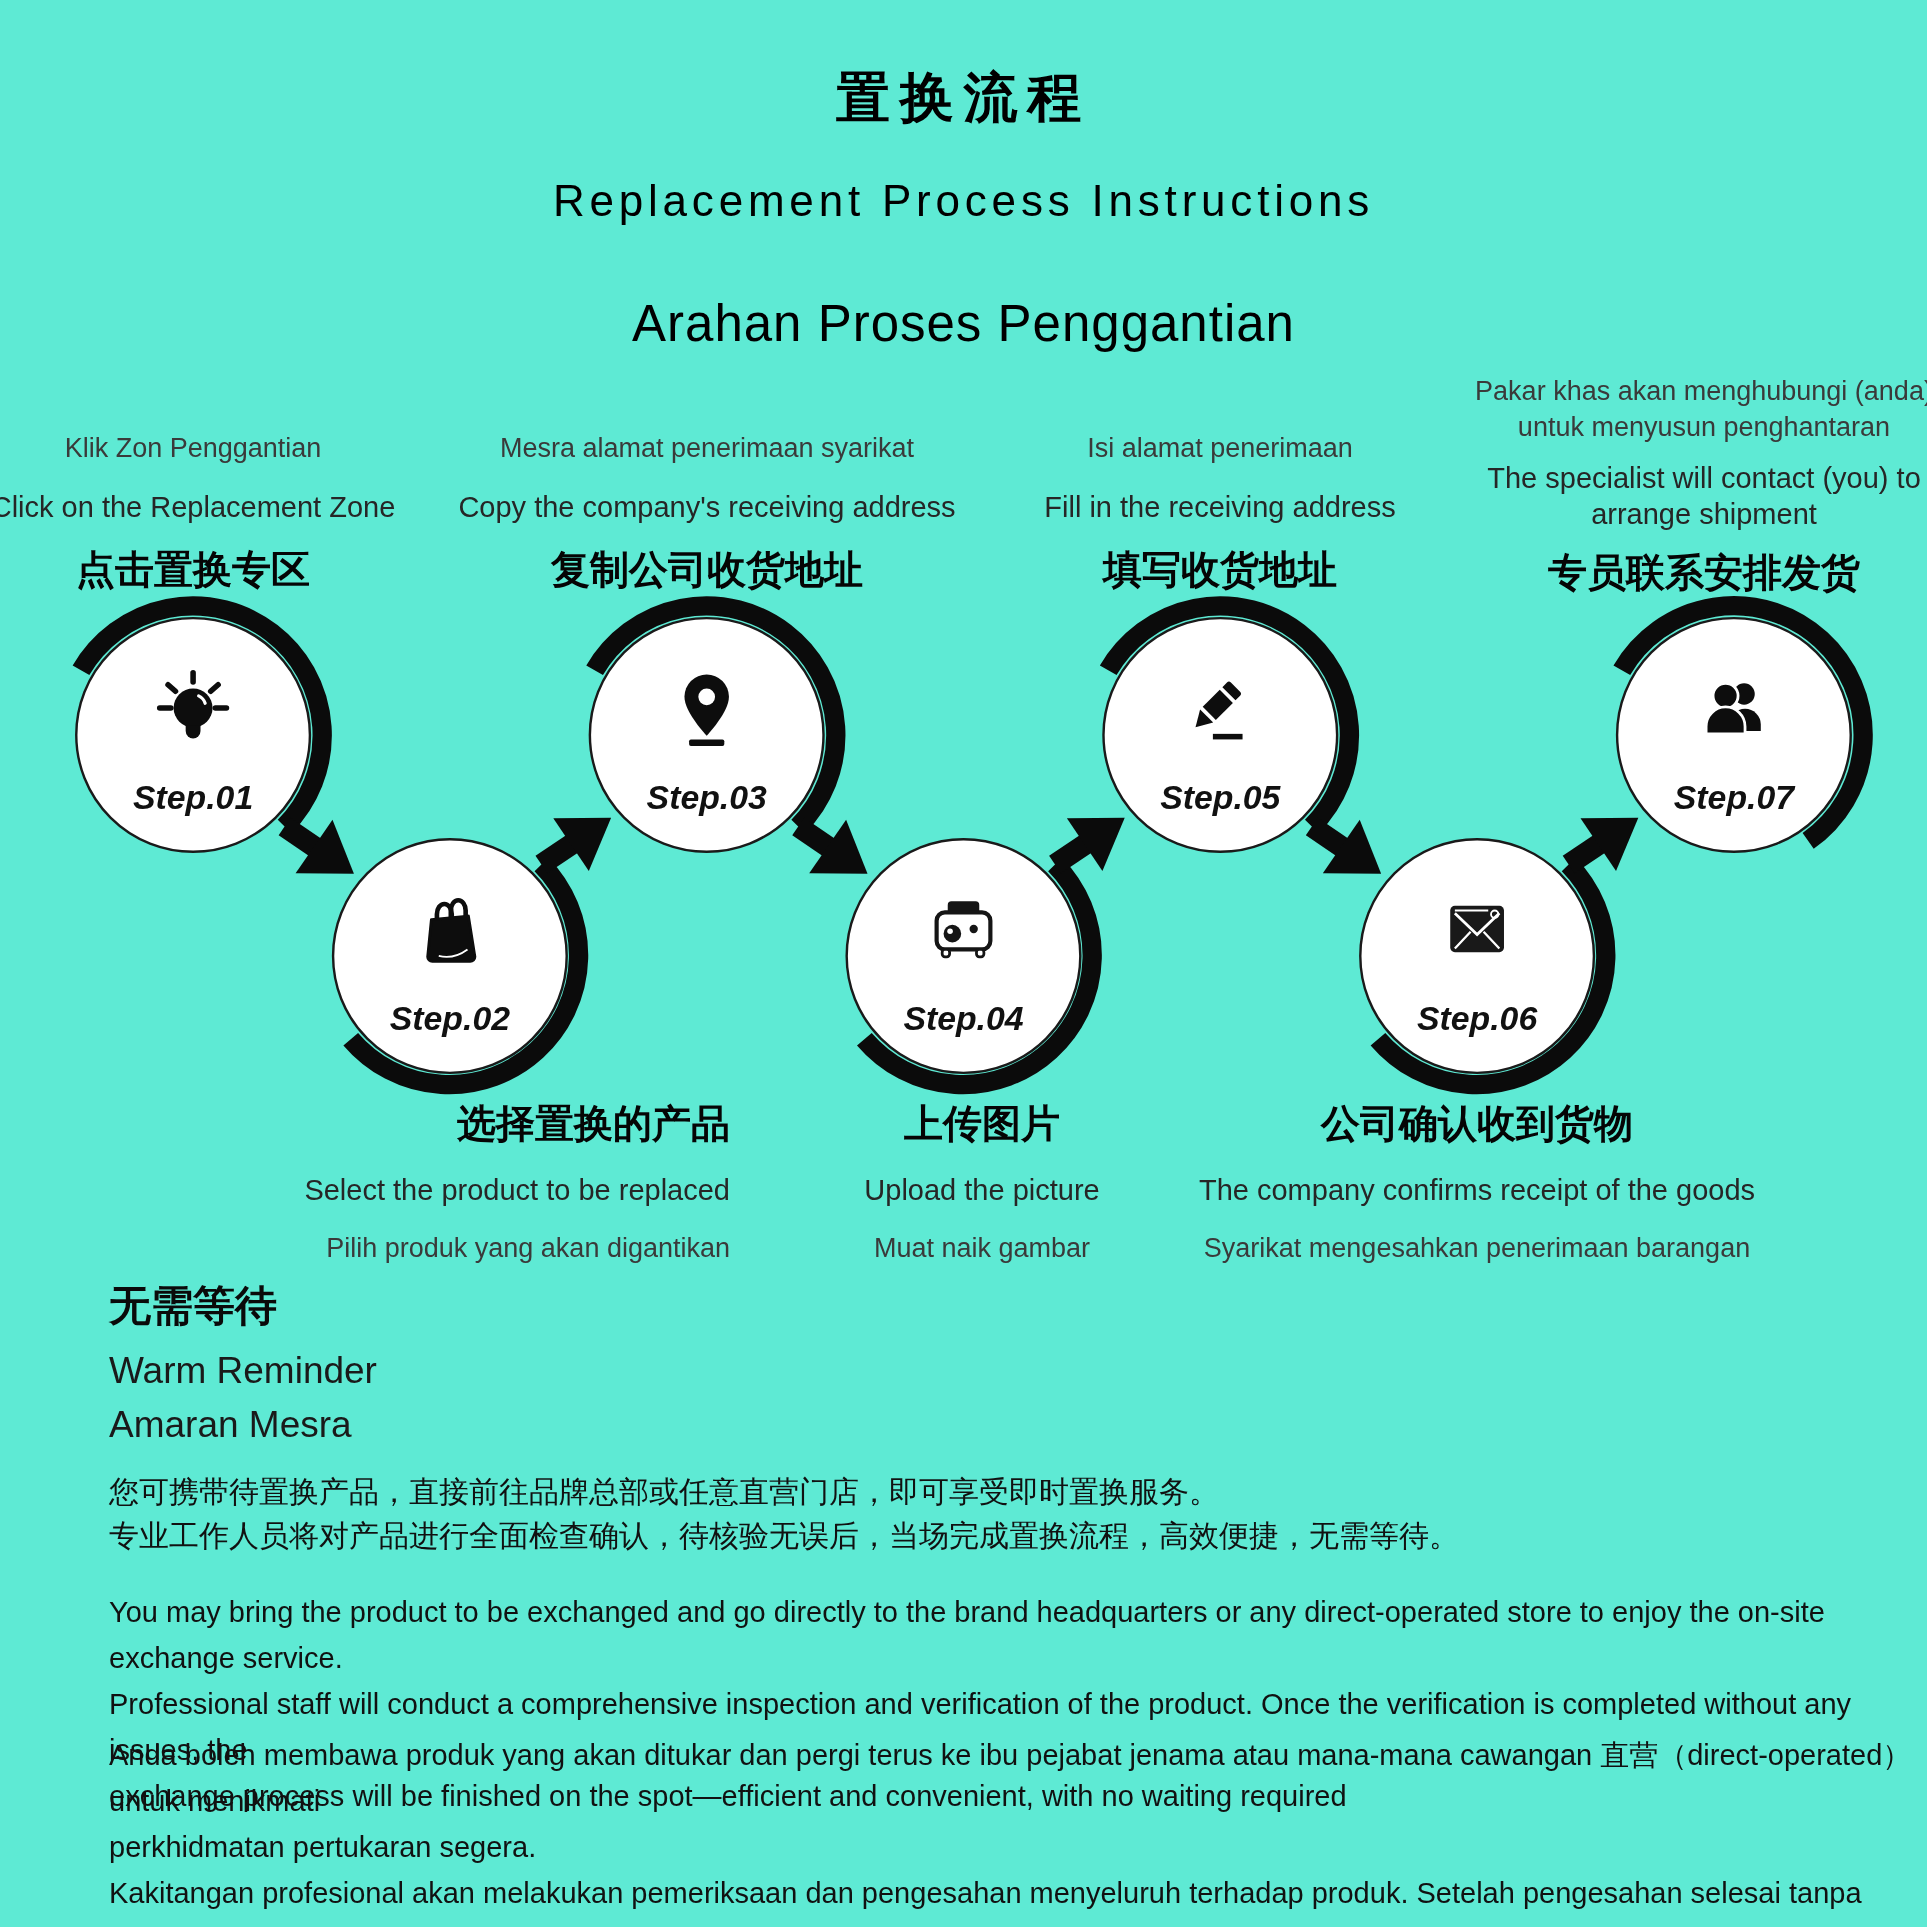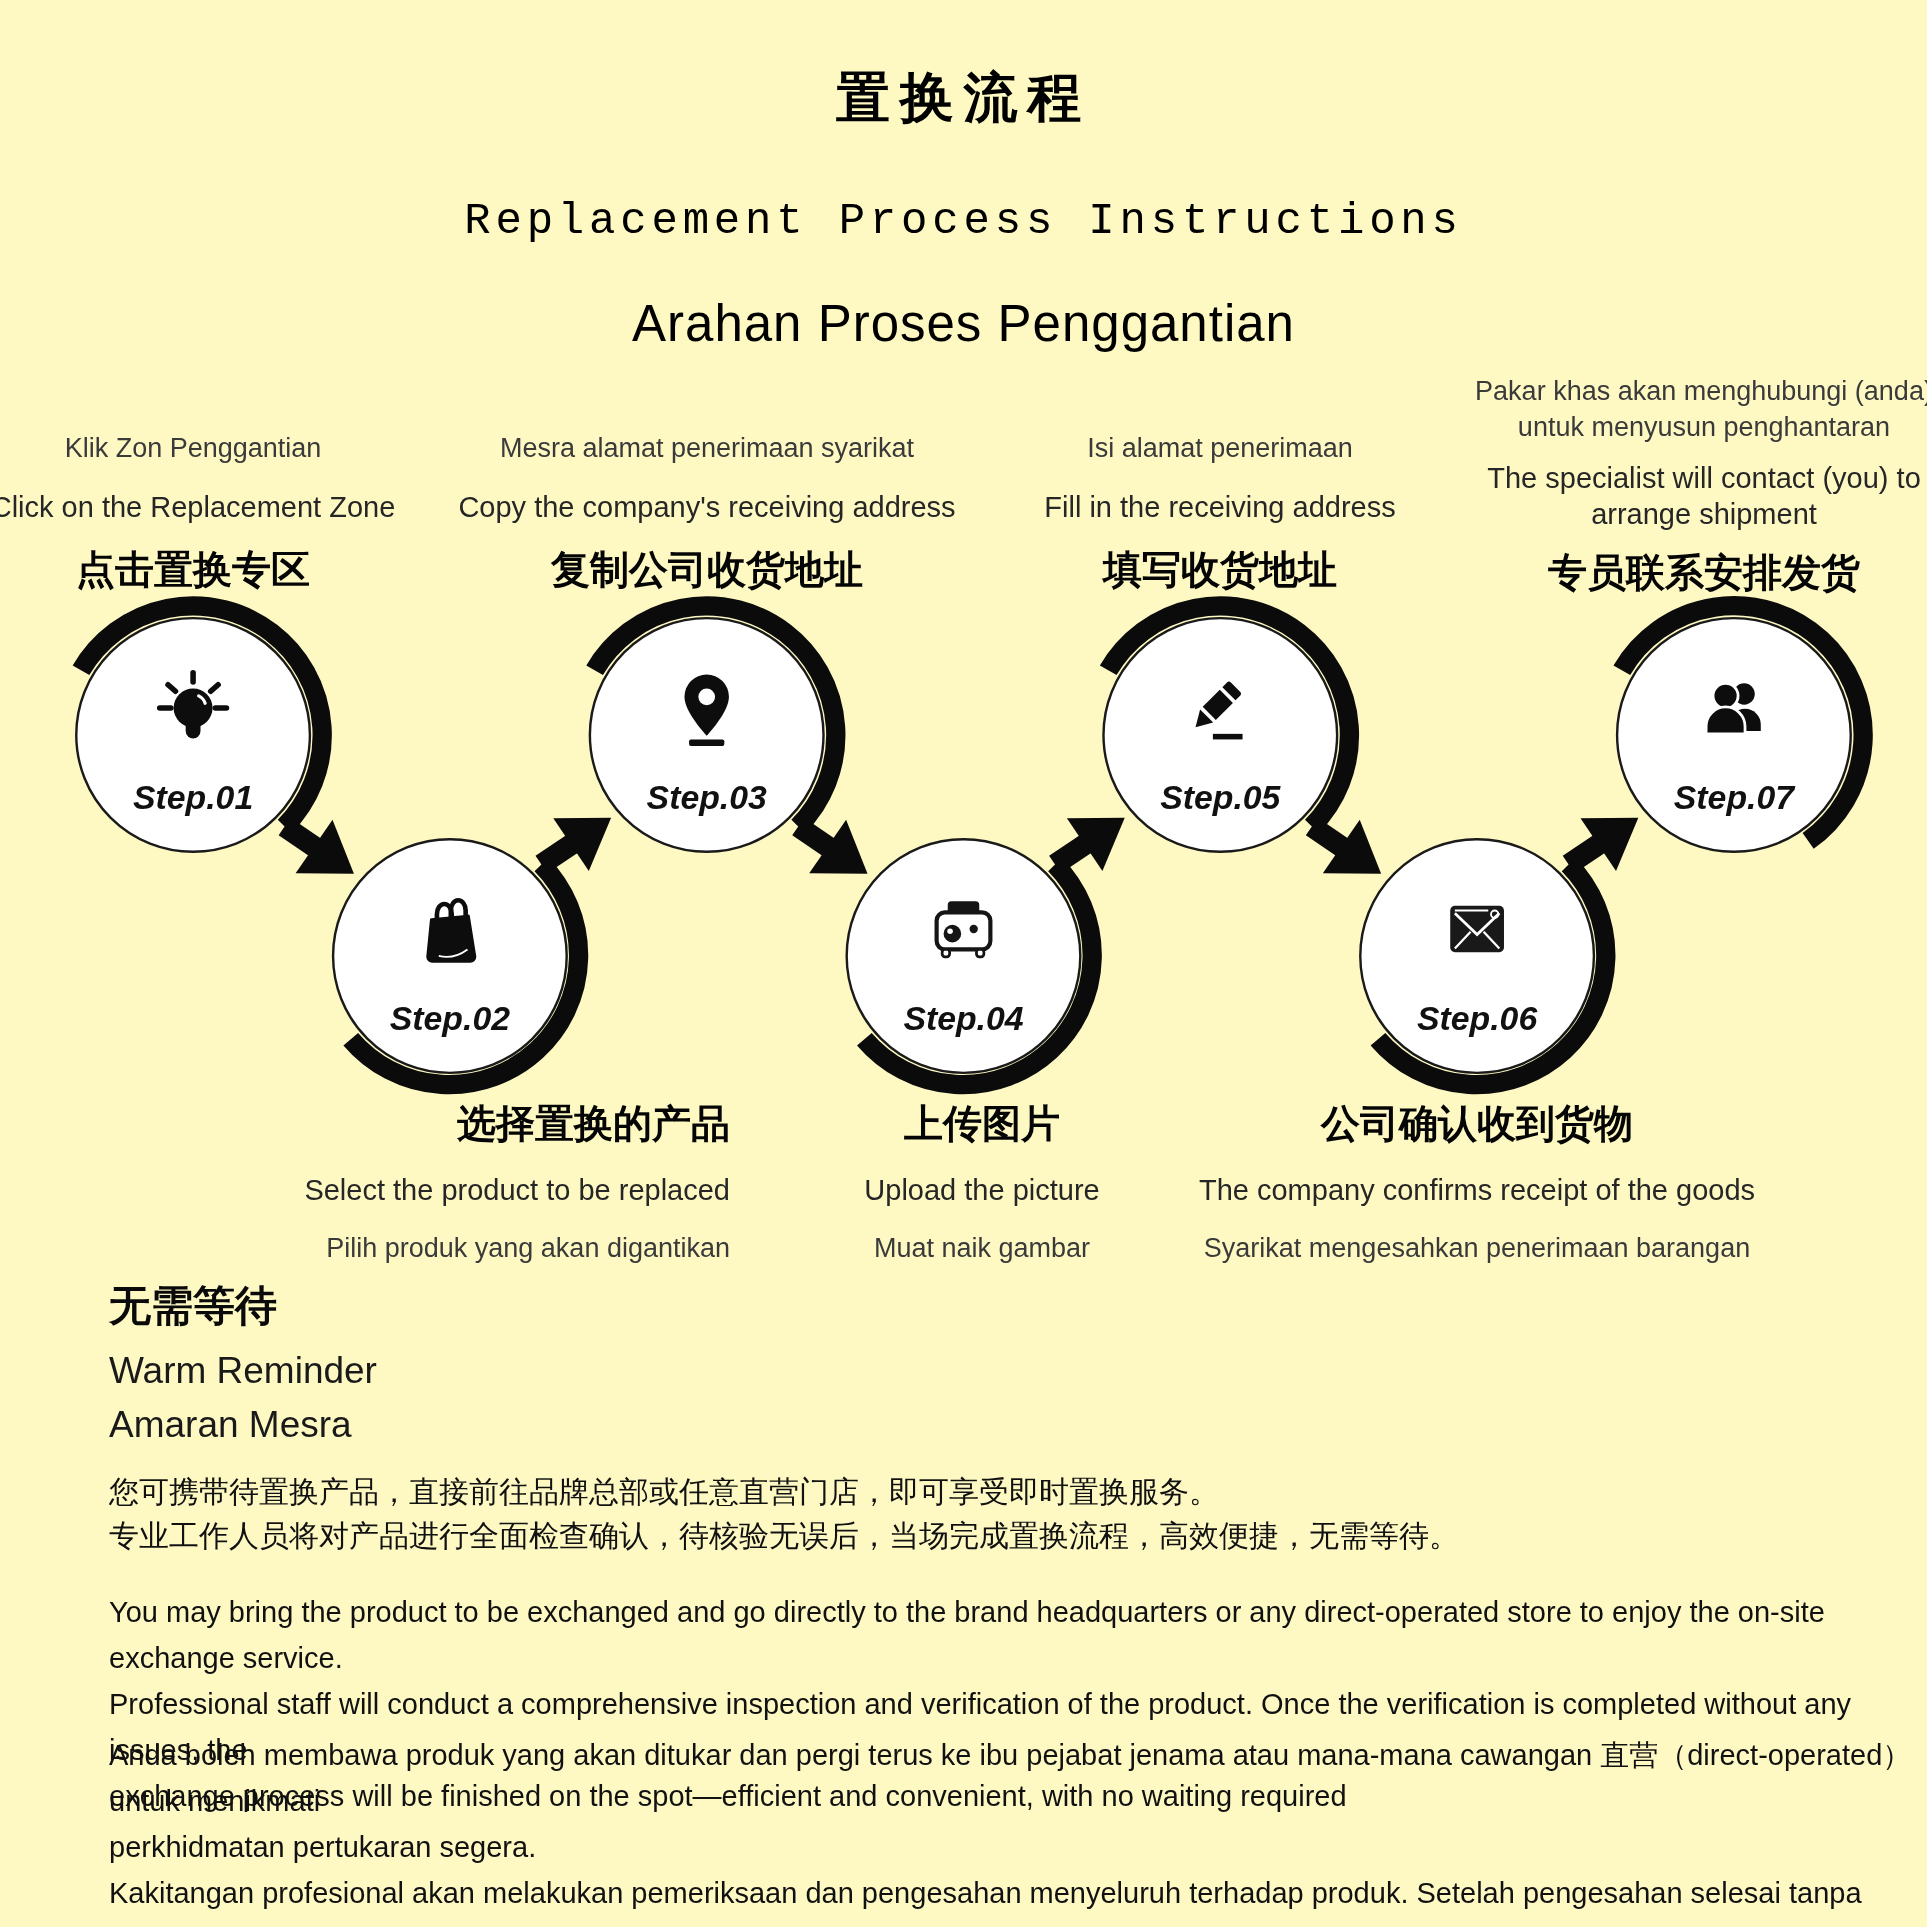--- a/index.html
+++ b/index.html
@@ -1,22 +1,22 @@
 <!DOCTYPE html>
 <html><head>
 <meta charset="utf-8">
 <style>
   html,body{margin:0;padding:0;background:#ffffff;}
-  .page{position:relative;width:1927px;height:1927px;background:#fef9c3;overflow:hidden;
+  .page{position:relative;width:1927px;height:1927px;background:#5eead4;overflow:hidden;
         font-family:"Liberation Sans","DejaVu Sans",sans-serif;color:#111;}
 
   
   .title{position:absolute;left:0;width:100%;text-align:center;color:#000;}
   .title-zh{top:62px;font-size:54px;font-weight:700;letter-spacing:9.7px;}
-  .title-en{top:196px;font-size:44px;font-weight:400;letter-spacing:4.8px;font-family:Liberation Mono, monospace;}
+  .title-en{top:176px;font-size:44px;font-weight:400;letter-spacing:4.8px;}
   .title-ms{top:294px;font-size:51px;font-weight:400;letter-spacing:1px;}
 
   
   .top-label,.bottom-label{position:absolute;text-align:center;}
   .lbl-ms{font-size:27px;line-height:35px;margin-bottom:23px;color:#3a3a3a;white-space:pre-line;}
   .lbl-en{font-size:29px;line-height:36px;margin-bottom:22px;color:#262626;white-space:pre-line;}
   .lbl-zh{font-size:39px;line-height:46px;font-weight:700;color:#050505;}
   .top-label-7 .lbl-ms{line-height:36px;margin-bottom:15.4px;}
   .top-label-7 .lbl-en{margin-bottom:17.4px;}
   .bottom-label .lbl-zh{margin-bottom:25px;}

